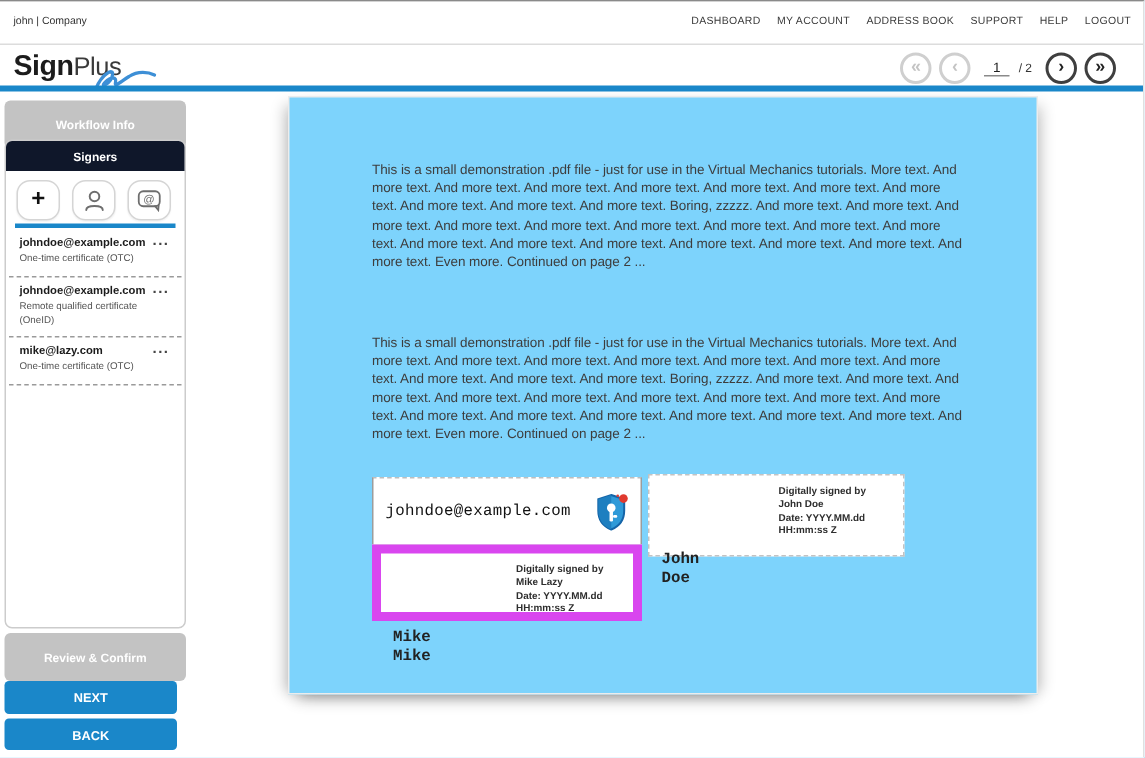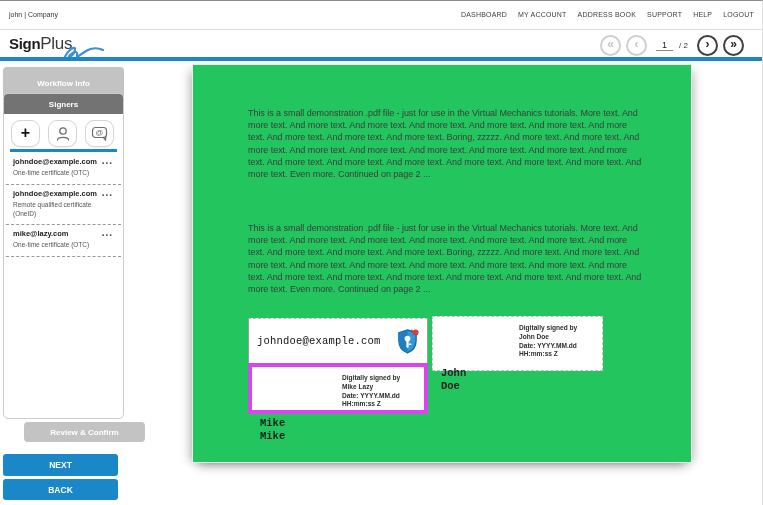--- a/index.html
+++ b/index.html
@@ -11,82 +11,82 @@
     overflow:hidden;
   }
   
   .topbar { position:absolute; left:0; top:0; width:763px; height:29px;
     border-bottom:1px solid #dcdcdc; background:#fff; }
   .topbar-user { position:absolute; left:9px; top:10px; font-size:7px; color:#333; }
   .topbar-links { position:absolute; right:9px; top:10px; display:flex; gap:11px; }
   .topbar-links span { font-size:7px; color:#3c3c3c; letter-spacing:.2px; cursor:pointer; }
   
   .logo { position:absolute; left:9px; top:33px; height:24px; cursor:pointer; }
-  .logo .sign { font-size:15px; font-weight:bold; color:#1c1c1c; letter-spacing:-.3px; }
+  .logo .sign { font-size:19px; font-weight:bold; color:#1c1c1c; letter-spacing:-.3px; }
   .logo .plus { font-size:17px; font-weight:normal; color:#3a3a3a; letter-spacing:-.3px;text-align:center; }
   .logo svg { position:absolute; left:52px; top:8px; }
   
   .pager { position:absolute; right:18px; top:32px; height:24px; display:flex; align-items:center; gap:5px; }
   .pager .circle { width:21px; height:21px; border-radius:50%; display:flex; align-items:center;
     justify-content:center; font-weight:bold; background:#fff; cursor:pointer;
     font-size:12px; line-height:1; padding-bottom:2px; }
   .pager .circle.disabled { border:2px solid #cfcfcf; color:#c4c4c4; }
   .pager .circle.enabled  { border:2px solid #3f3f3f; color:#222; }
   .pager input { width:17px; border:none; border-bottom:1px solid #8a8a8a; text-align:center;
     font-size:9px; color:#222; font-family:inherit; outline:none; margin:0 1px 0 4px; }
   .pager .total { font-size:8px; color:#333; margin-right:4px; }
   
   .blue-bar { position:absolute; left:0; top:56px; width:763px; height:4px; background:#1a87c9; }
   
   .btn-gray { position:absolute; left:3px; width:121px; height:32px; background:#c3c3c3;
     border:none; border-radius:4px; color:#fff; font-weight:bold; font-size:8px;
     font-family:inherit; cursor:pointer; }
   .workflow { top:66px; }
-  .review { top:421px; height:20px;margin-left:21px; }
+  .review { top:421px; height:32px; }
   .panel { position:absolute; left:3px; top:92px; width:121px; height:326px;
     background:#fff; border:1px solid #ccc; border-radius:5px; }
-  .panel-header { height:20px; background:#737373; border-radius:4px 4px 0 0;
+  .panel-header { height:20px; background:#0f172a; border-radius:4px 4px 0 0;
     color:#fff; font-weight:bold; font-size:8px; display:flex; align-items:center; justify-content:center; }
   .icon-row { position:absolute; left:7px; top:26px; display:flex; gap:8px; }
   .icon-btn { width:29px; height:27px; border:1px solid #d5d5d5; border-radius:9px;
     background:#fff; display:flex; align-items:center; justify-content:center; cursor:pointer;
     box-shadow:0 1px 1px rgba(0,0,0,.05); }
   .plus-glyph { font-size:16px; font-weight:bold; color:#111; line-height:1; padding-bottom:2px; }
   .blue-line { position:absolute; left:6px; right:6px; top:55px; height:3px; background:#1a87c9; }
   .signer-list { position:absolute; left:0; right:0; top:59px; }
   .signer { position:relative; padding:4px 7px 6px 7px; border-bottom:1px dashed #9a9a9a;
     margin:0 2px; }
   .signer .email { font-size:7.5px; font-weight:bold; color:#1b1b1b; display:block; }
   .signer .cert { font-size:6.5px; color:#555; display:block; margin-top:3px; width:82px; line-height:1.35; }
   .signer .menu { position:absolute; right:8px; top:6px; font-size:10px; font-weight:bold;
     color:#444; letter-spacing:1px; line-height:.4; cursor:pointer; }
   .btn-blue { position:absolute; left:3px; width:115px; height:22px; background:#1a87c9;
     border:none; border-radius:3px; color:#fff; font-weight:bold; font-size:8.5px;
     font-family:inherit; cursor:pointer; }
   .next { top:453px; }
   .back { top:478px; height:21px; }
   
-  .page { position:absolute; left:192px; top:63px; width:500px; height:399px; background:#22c55e;
+  .page { position:absolute; left:192px; top:63px; width:500px; height:399px; background:#7dd3fc;
     border:1px solid #ececec;
     box-shadow:-7px 2px 9px -4px rgba(0,0,0,.22), 7px 2px 9px -4px rgba(0,0,0,.18),
                0 8px 10px -5px rgba(0,0,0,.3); }
   .para { position:absolute; left:55px; width:397px; font-size:9px; line-height:12.2px;
     color:#3d3d3d; letter-spacing:-.05px; }
   .para1 { top:42px; }
   .para2 { top:157px; }
   
   .sig { position:absolute; background:#fff; cursor:pointer; }
   .sig-email { left:55px; top:253px; width:180px; height:46px;
     border:1px solid #9c9c9c; border-top:1px dashed #bdbdbd;
     display:flex; align-items:center; padding:0 8px; }
   .sig-email .mail { font-family:"Liberation Mono","DejaVu Sans Mono",monospace;
     font-size:10.5px; color:#111; flex:1; letter-spacing:.2px; }
   .sig-john { left:239px; top:251px; width:171px; height:55px; border:1px dashed #c3c3c3;
     display:flex; padding:6px 4px 4px 8px; }
-  .sig-mike { left:55px; top:298px; width:180px; height:51px; border:4px solid #d946ef;
+  .sig-mike { left:55px; top:298px; width:180px; height:51px; border:6px solid #d946ef;
     display:flex; padding:6px 4px 4px 8px; }
   .sig-name { width:58px; font-family:"Liberation Mono","DejaVu Sans Mono",monospace;
     font-weight:bold; font-size:10.5px; color:#222; line-height:13px;margin-top:44px; }
   .sig-details { font-size:6.6px; font-weight:bold; color:#2e2e2e; line-height:8.8px; padding-top:1px; }
   .sig-john .sig-details { margin-left:20px; }
   .sig-mike .sig-details { margin-left:24px; }
   .shield { width:23px; height:26px; }
 </style>
 </head>
 <body>

